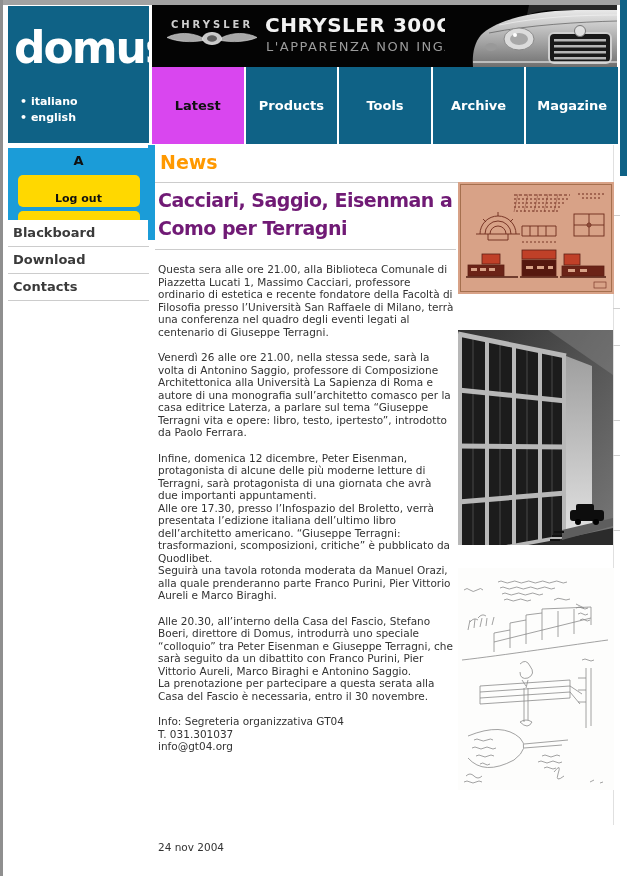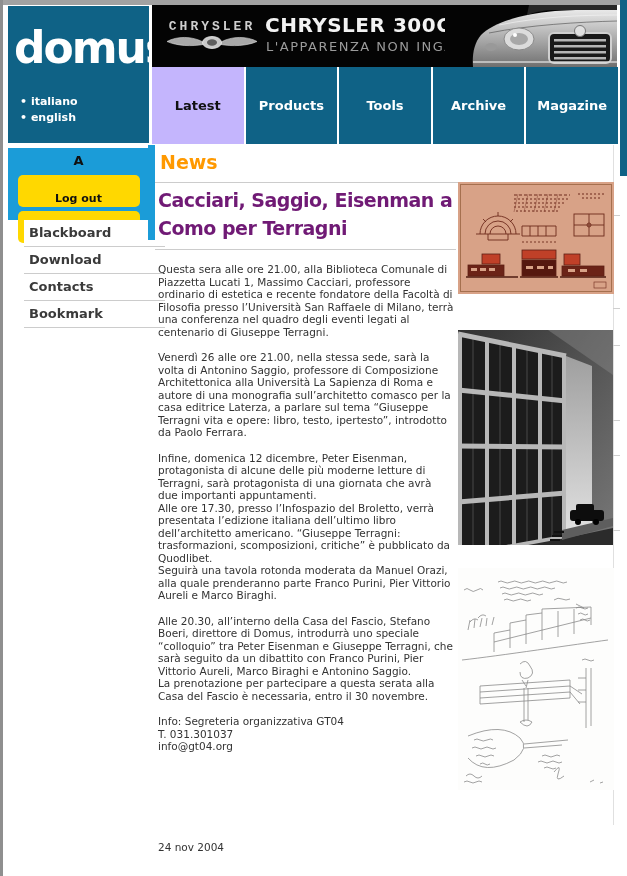--- a/index.html
+++ b/index.html
@@ -19,40 +19,40 @@
   #logo-text{position:absolute;left:6px;top:16px;font-size:44px;font-weight:bold;
              color:#fff;letter-spacing:-2px;}
   #langs{position:absolute;left:12px;top:88px;}
   .lang{display:block;color:#fff;font-size:11px;font-weight:bold;line-height:16px;
         cursor:pointer;text-decoration:none;}
   .lang::before{content:"• ";}
 
   
   #banner{left:152px;top:5px;width:465px;height:62px;background:#040404;overflow:hidden;}
   #emblem{position:absolute;left:10px;top:14px;width:100px;text-align:center;}
-  #emblem-text{font-size:13px;font-weight:bold;letter-spacing:3px;color:#cfcfcf;font-family:Liberation Mono, monospace;}
+  #emblem-text{font-size:10px;font-weight:bold;letter-spacing:3px;color:#cfcfcf;}
   #banner-headline{position:absolute;left:113px;top:8px;font-size:20px;font-weight:bold;
                    color:#f2f2f2;letter-spacing:.5px;white-space:nowrap;}
   #banner-sub{position:absolute;left:114px;top:34px;font-size:13px;color:#9b9b9b;
               letter-spacing:1.5px;white-space:nowrap;}
   #car-art{position:absolute;right:0;top:0;}
 
   
   #nav{left:152px;top:67px;width:466px;height:77px;display:flex;gap:2px;}
   .tab{flex:1;background:#0f6286;color:#fff;font-size:13px;font-weight:bold;
        display:flex;align-items:center;justify-content:center;cursor:pointer;}
-  .tab.active{background:#c4b5fd;color:#111;}
+  .tab.active{background:#d946ef;color:#111;}
 
   
   #account-box{left:8px;top:148px;width:141px;height:72px;background:#1b9cd8;text-align:center;}
   #account-initial{font-size:13px;font-weight:bold;color:#111;margin-top:5px;}
   .yellow-btn{display:block;width:122px;height:16px;margin:4px auto 0;background:#ffd800;
               border:none;border-radius:5px;font-family:inherit;font-size:11px;font-weight:bold;
               color:#111;line-height:15px;cursor:pointer;padding:16px;}
-  #menu{left:24px;top:220px;width:141px;}
+  #menu{left:8px;top:220px;width:141px;}
   .menu-item{height:26px;line-height:26px;padding-left:5px;font-size:13px;font-weight:bold;
              color:#3a3a3a;border-bottom:1px solid #ccc;background:#fff;cursor:pointer;}
 
   
   #content-bar{left:148px;top:145px;width:7px;height:95px;background:#1b9cd8;}
   #news-label{left:160px;top:151px;font-size:19px;font-weight:bold;color:#ff9900;}
   .divider{height:1px;background:#ccc;}
   #divider-news{left:155px;top:182px;width:457px;}
   #divider-title{left:155px;top:249px;width:301px;}
   #article-title{left:158px;top:186px;width:304px;font-size:19px;line-height:28px;
@@ -140,21 +140,20 @@
   <div class="abs" id="account-box">
     <div id="account-initial">A</div>
     <button class="yellow-btn" style="margin-top:7px">Log out</button>
     <button class="yellow-btn">Modifica dati</button>
   </div>
 
   <div class="abs" id="menu">
     <div class="menu-item">Blackboard</div>
     <div class="menu-item">Download</div>
     <div class="menu-item">Contacts</div>
-    <div class="menu-item">Bookmark</div>
   </div>
 
   <div class="abs" id="content-bar"></div>
   <div class="abs" id="news-label">News</div>
   <div class="abs divider" id="divider-news"></div>
   <h1 class="abs" id="article-title" style="margin:0">Cacciari, Saggio, Eisenman a Como per Terragni</h1>
   <div class="abs divider" id="divider-title"></div>
 
   <div class="abs" id="article-body">
     <p class="para">Questa sera alle ore 21.00, alla Biblioteca Comunale di Piazzetta Lucati 1, Massimo Cacciari, professore ordinario di estetica e recente fondatore della Facoltà di Filosofia presso l’Università San Raffaele di Milano, terrà una conferenza nel quadro degli eventi legati al centenario di Giuseppe Terragni.</p>

